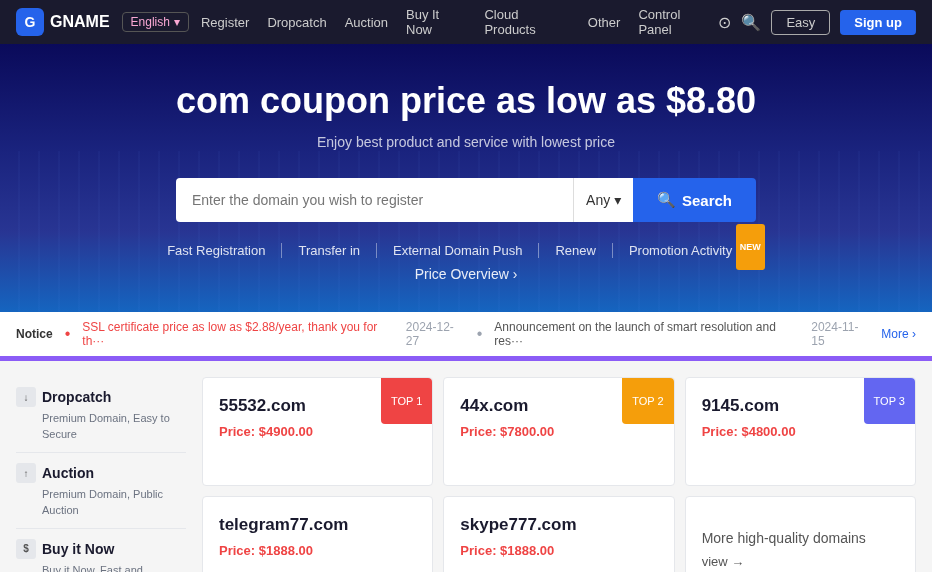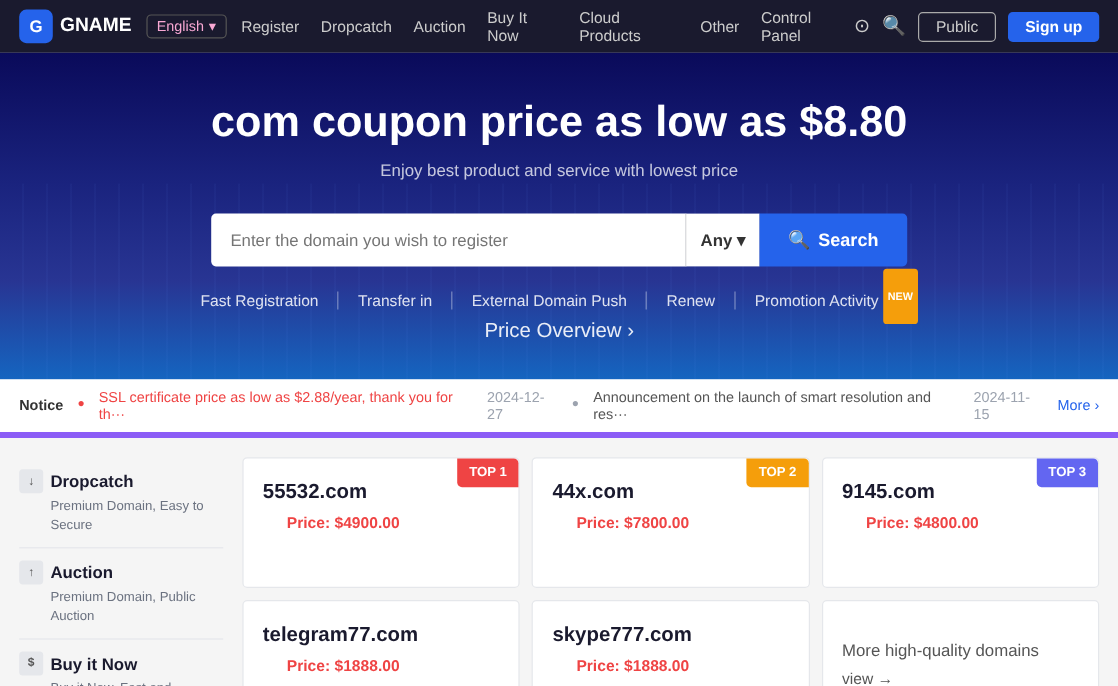--- a/index.html
+++ b/index.html
@@ -133,21 +133,20 @@
     .search-select-wrap {
       background: white;
       border-left: 1px solid #ddd;
       display: flex;
       align-items: center;
       padding: 4px 12px;
       gap: 4px;
       font-size: 14px;
       color: #333;
       cursor: pointer;
-      font-weight: bold;
     }
     .search-btn {
       background: #2563eb;
       color: white;
       border: none;
       padding: 0 24px;
       font-size: 15px;
       font-weight: bold;
       border-radius: 0 4px 4px 0;
       cursor: pointer;
@@ -165,21 +164,21 @@
       color: rgba(255,255,255,0.85);
       font-size: 13px;
       cursor: pointer;
       padding: 0 16px;
       border-right: 1px solid rgba(255,255,255,0.4);
       text-decoration: none;
     }
     .hero-link:last-of-type { border-right: none; }
     .price-overview {
       color: rgba(255,255,255,0.9);
-      font-size: 17px;
+      font-size: 14px;
       cursor: pointer;
       margin-top: 8px;
       display: block;
       width: 100%;
       text-align: center;
     }
     .new-badge {
       background: #f59e0b;
       color: white;
       font-size: 9px;
@@ -268,40 +267,39 @@
       background: white;
       border: 1px solid #e5e7eb;
       border-radius: 4px;
       padding: 14px 16px;
       position: relative;
       cursor: pointer;
     }
     .rank-badge {
       position: absolute;
       top: 0; right: 0;
-      padding: 6px 10px;
+      padding: 17px 10px;
       font-size: 11px;
-      font-weight: bold;
+      font-weight: normal;
       color: white;
       border-radius: 0 4px 0 4px;
     }
     .rank-1 { background: #ef4444; }
     .rank-2 { background: #f59e0b; }
     .rank-3 { background: #6366f1; }
     .domain-name {
       font-size: 17px;
       font-weight: bold;
       color: #1a1a2e;
       margin-bottom: 8px;
       margin-top: 4px;
     }
     .domain-price {
       font-size: 13px;
       color: #555;
-      margin-left: 20px;
     }
     .domain-price span {
       color: #ef4444;
       font-weight: bold;
     }
     .more-domains {
       background: white;
       border: 1px solid #e5e7eb;
       border-radius: 4px;
       padding: 14px 16px;
@@ -340,21 +338,21 @@
     <a>Dropcatch</a>
     <a>Auction</a>
     <a>Buy It Now</a>
     <a>Cloud Products</a>
     <a>Other</a>
     <a>Control Panel</a>
   </div>
   <div class="nav-right">
     <span class="nav-icon">⊙</span>
     <span class="nav-icon">🔍</span>
-    <button class="btn-login">Public</button>
+    <button class="btn-login">Easy</button>
     <button class="btn-signup">Sign up</button>
   </div>
 </nav>
 
 <section class="hero">
   <div class="hero-bg-city"></div>
   <h1>com coupon price as low as $8.80</h1>
   <p>Enjoy best product and service with lowest price</p>
   <div class="search-bar">
     <input class="search-input" type="text" placeholder="Enter the domain you wish to register" style="">

